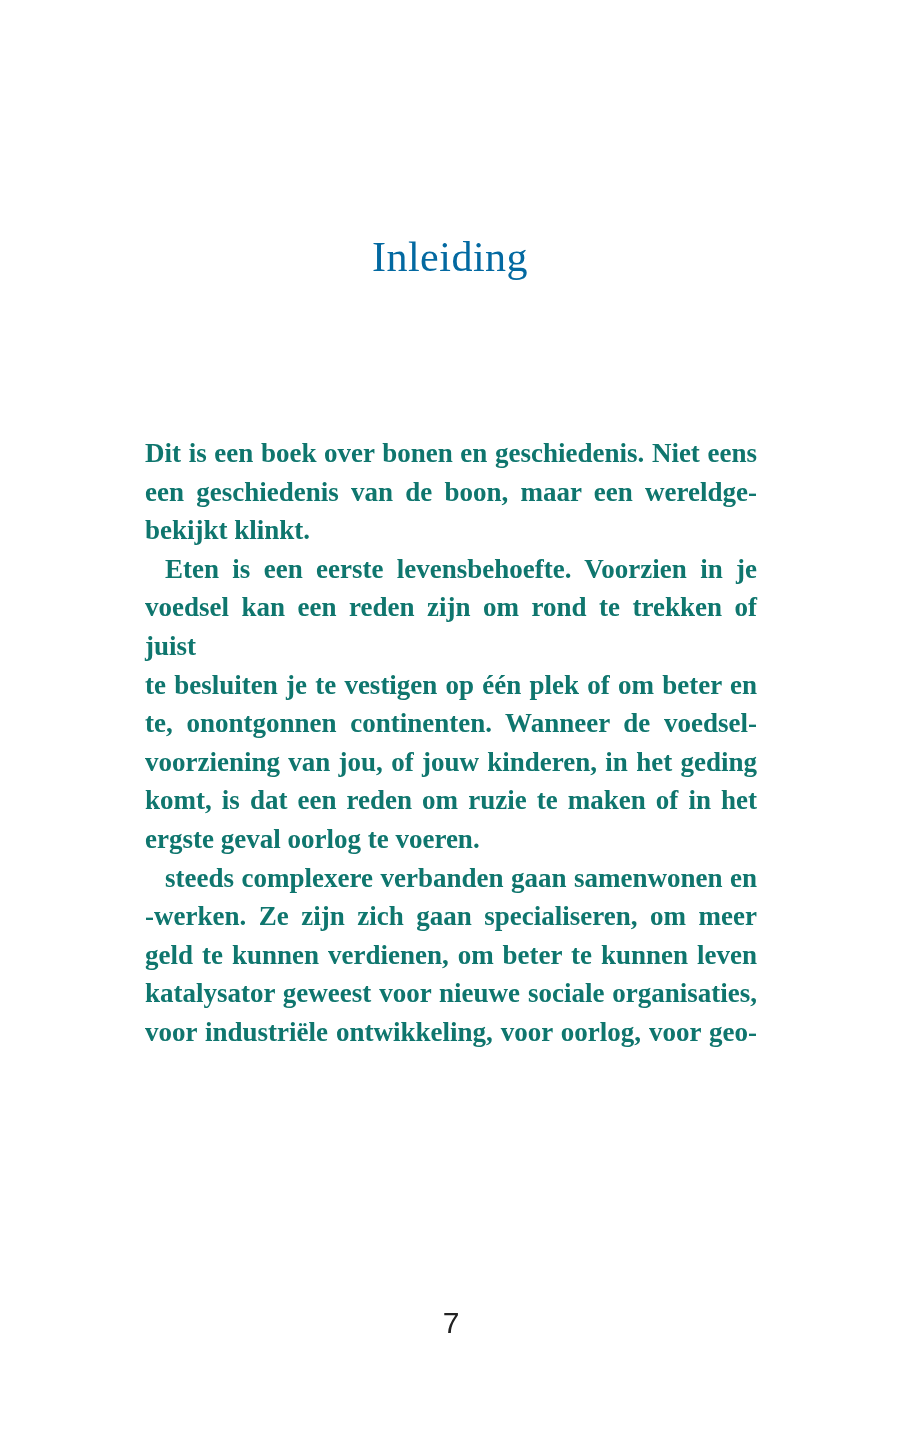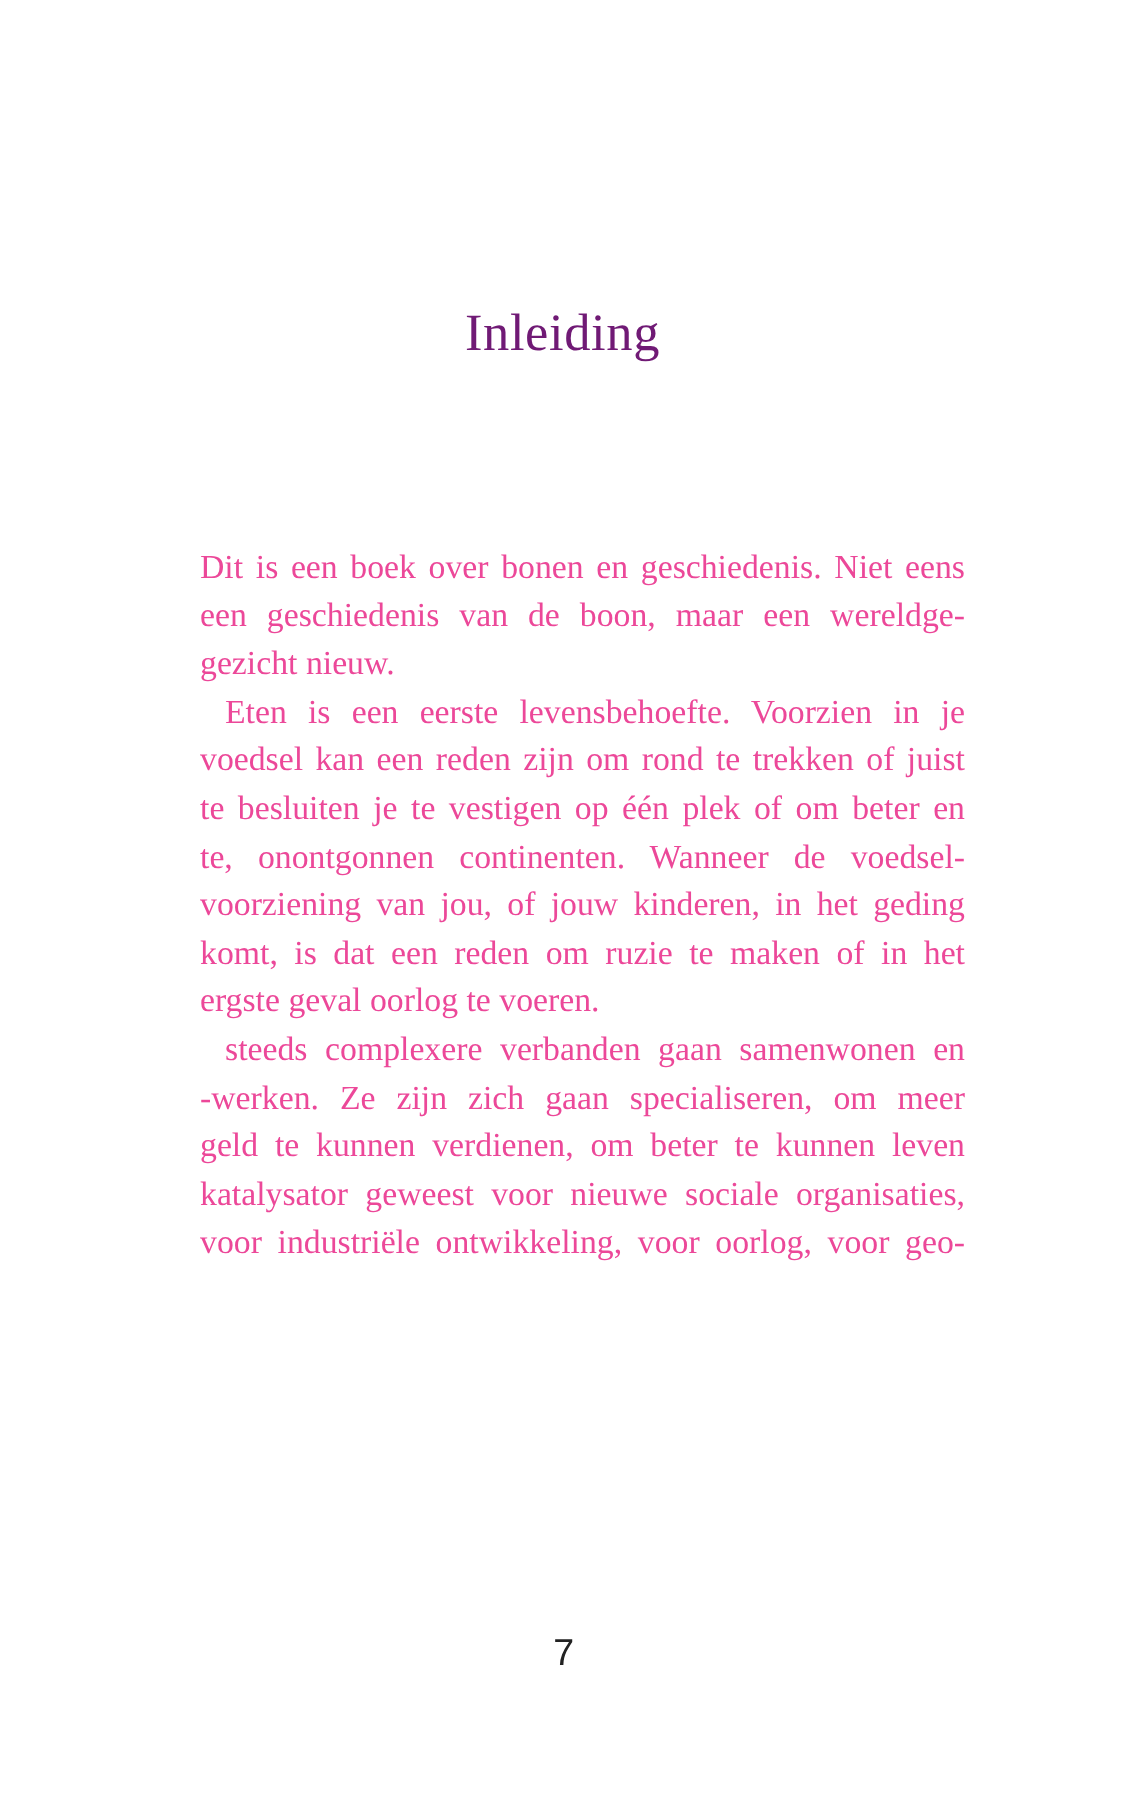--- a/index.html
+++ b/index.html
@@ -11,39 +11,40 @@
     position: relative;
     width: 900px;
     height: 1440px;
     background: #ffffff;
     color: #1d1d1d;
     font-family: "Liberation Serif", serif;
     overflow: hidden;
   }
   .chapter-title {
     position: absolute;
-    top: 246px;
+    top: 236px;
     left: 0;
     width: 100%;
     margin: 0;
     text-align: center;
     font-size: 42px;
     font-weight: 400;
     line-height: 1;
     letter-spacing: 0.5px;
-    color: #701a75;
+    color: #0369a1;
   }
   .body-text {
     position: absolute;
-    left: 160px;
+    left: 145px;
     top: 434px;
     width: 612px;
     font-size: 27px;
     line-height: 38.6px;
-    color: #ec4899;
+    color: #0f766e;
+    font-weight: bold;
   }
   .para { margin: 0; padding: 0; }
   .line {
     text-align: justify;
     text-align-last: justify;
   }
   .line.endline {
     text-align-last: left;
   }
   .para.indent .line:first-child {
@@ -64,21 +65,21 @@
 </head>
 <body>
 
 <div class="page">
   <h1 class="chapter-title">Inleiding</h1>
 
   <div class="body-text">
       <div class="para">
         <div class="line">Dit is een boek over bonen en geschiedenis. Niet eens</div>
         <div class="line">een geschiedenis van de boon, maar een wereldge-</div>
-        <div class="line endline">gezicht nieuw.</div>
+        <div class="line endline">bekijkt klinkt.</div>
       </div>
       <div class="para indent">
         <div class="line">Eten is een eerste levensbehoefte. Voorzien in je</div>
         <div class="line">voedsel kan een reden zijn om rond te trekken of juist</div>
         <div class="line">te besluiten je te vestigen op één plek of om beter en</div>
         <div class="line">te, onontgonnen continenten. Wanneer de voedsel-</div>
         <div class="line">voorziening van jou, of jouw kinderen, in het geding</div>
         <div class="line">komt, is dat een reden om ruzie te maken of in het</div>
         <div class="line endline">ergste geval oorlog te voeren.</div>
       </div>

